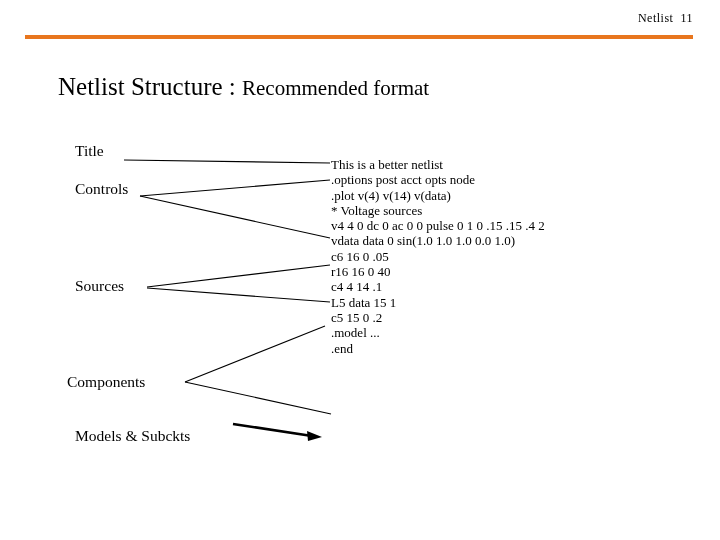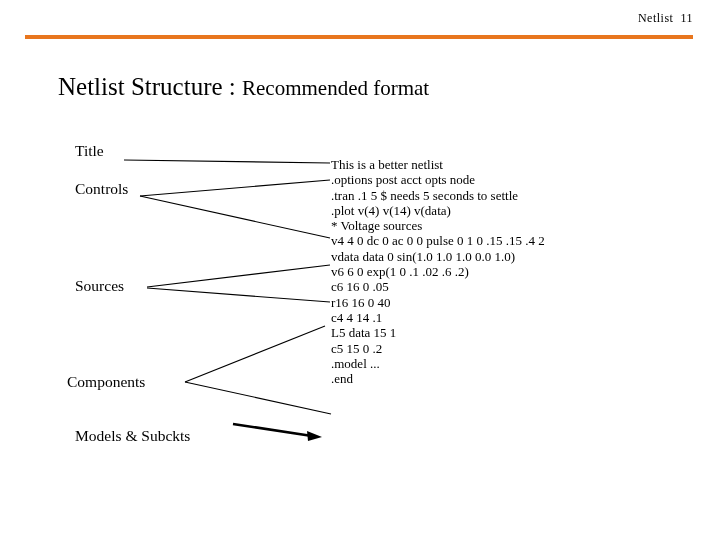--- a/index.html
+++ b/index.html
@@ -118,26 +118,24 @@
   <line x1="185" y1="382" x2="325" y2="326" stroke="#000000" stroke-width="1.1"></line>
   <line x1="185" y1="382" x2="331" y2="414" stroke="#000000" stroke-width="1.1"></line>
 
   <line x1="233" y1="424" x2="312" y2="436" stroke="#000000" stroke-width="2.6"></line>
   <polygon points="322,437 307,431 308,441" fill="#000000"></polygon>
 </svg>
 
 <div id="netlist-block">
   <div class="code-line">This is a better netlist</div>
   <div class="code-line">.options post acct opts node</div>
-  <div class="code-line">.tran .1 5 $ needs 5 seconds to settle</div>
   <div class="code-line">.plot v(4) v(14) v(data)</div>
   <div class="code-line">* Voltage sources</div>
   <div class="code-line">v4 4 0 dc 0 ac 0 0 pulse 0 1 0 .15 .15 .4 2</div>
   <div class="code-line">vdata data 0 sin(1.0 1.0 1.0 0.0 1.0)</div>
-  <div class="code-line">v6 6 0 exp(1 0 .1 .02 .6 .2)</div>
   <div class="code-line">c6 16 0 .05</div>
   <div class="code-line">r16 16 0 40</div>
   <div class="code-line">c4 4 14 .1</div>
   <div class="code-line">L5 data 15 1</div>
   <div class="code-line">c5 15 0 .2</div>
   <div class="code-line">.model ...</div>
   <div class="code-line">.end</div>
 </div>
 
 </body></html>

